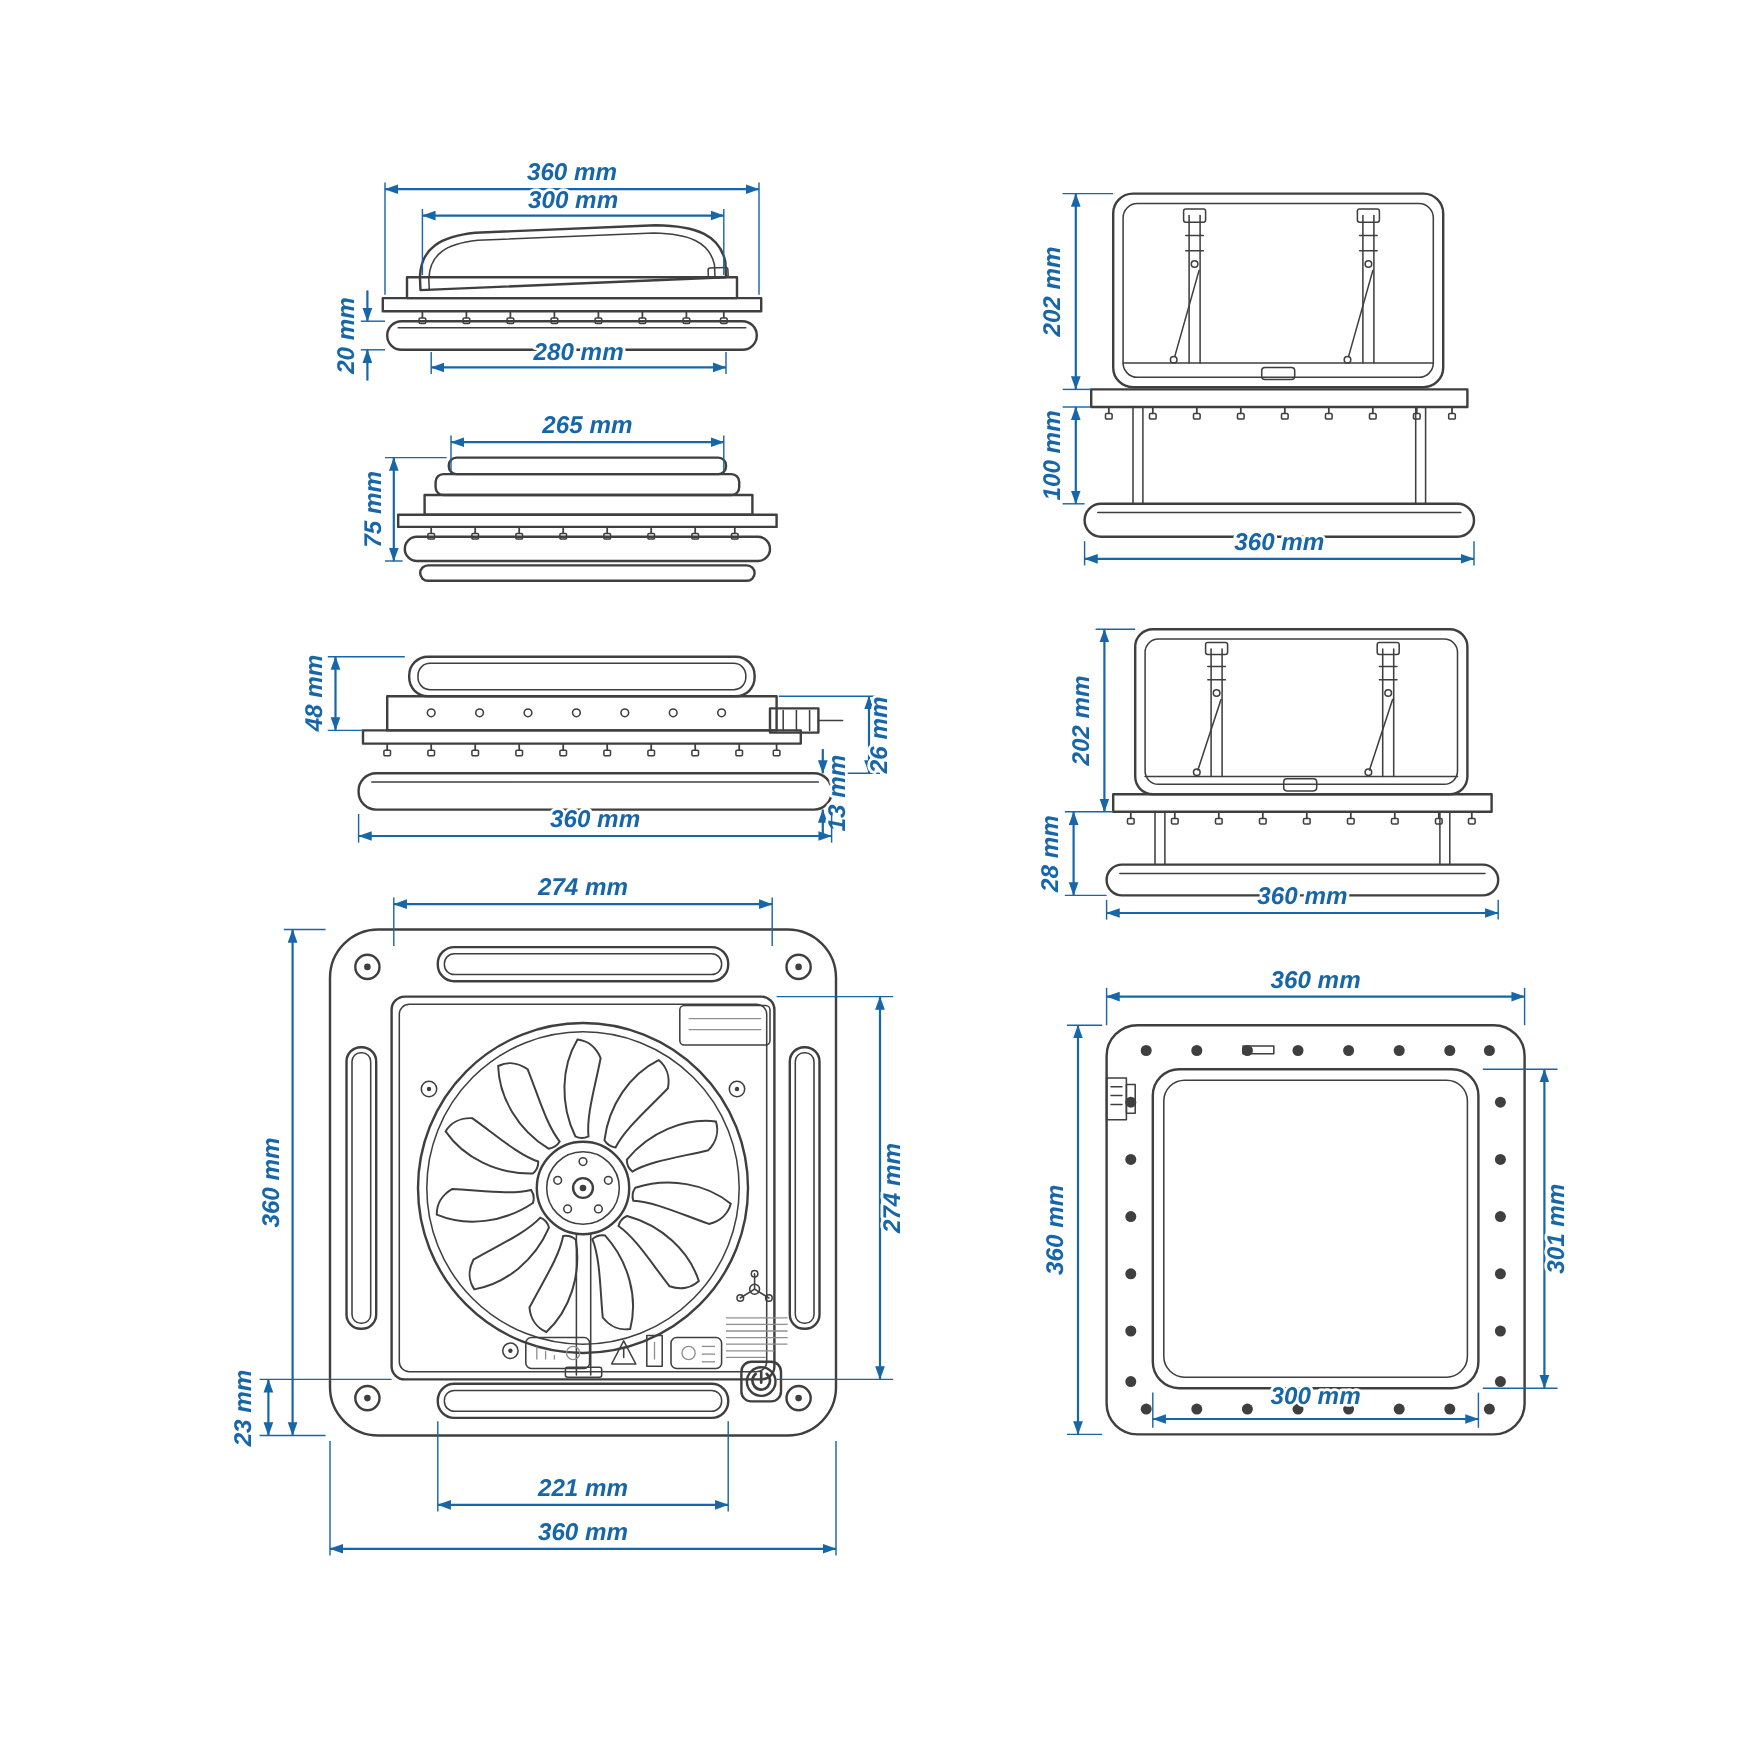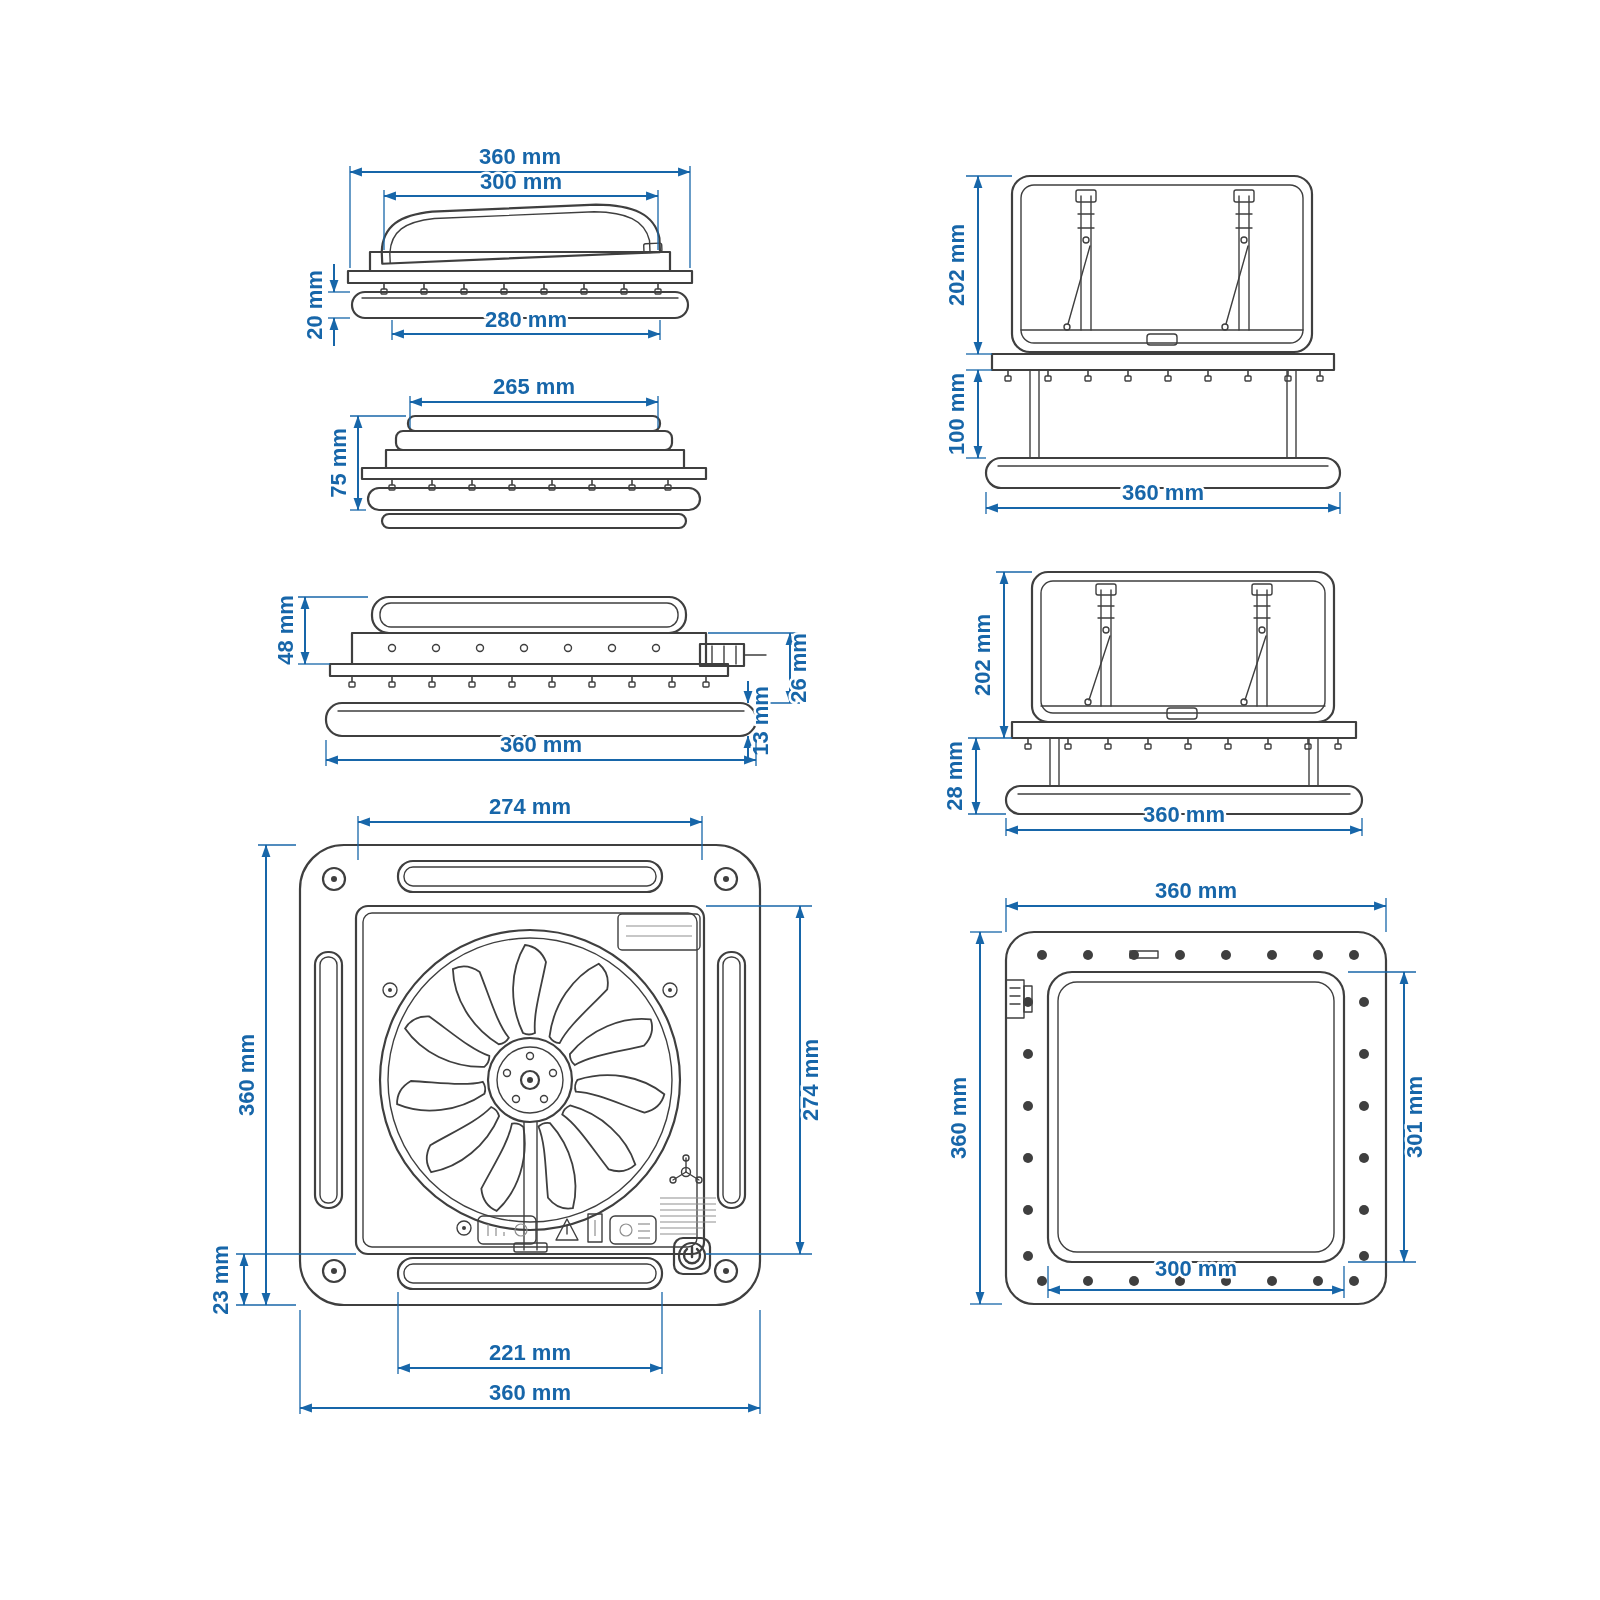--- a/index.html
+++ b/index.html
@@ -1,17 +1,17 @@
 <!DOCTYPE html>
 <html style="--accent: #1766a9; --line: #3f3f3f;"><head>
 <meta charset="utf-8">
 <title>Diagram</title>
 <style>
   html,body { margin:0; padding:0; background:#ffffff; }
-  .stage { width:1600px; height:1600px; background:#4d7c0f; }
+  .stage { width:1600px; height:1600px; background:#4d7c0f;font-style:italic; }
   svg { display:block; }
   .ln  { fill:none; stroke:var(--line,#3f3f3f); stroke-width:2.2; stroke-linecap:round; stroke-linejoin:round; }
   .lnt { stroke-width:1.4; }
   .dot { fill:var(--line,#3f3f3f); stroke:none; }
   .gray{ stroke:#8f8f8f; stroke-width:1.2; fill:none; }
   .dim { stroke:var(--accent,#1766a9); stroke-width:2; fill:none; }
   .ext { stroke:var(--accent,#1766a9); stroke-width:1.3; fill:none; }
   .dimtxt { fill:var(--accent,#1766a9); font-family:"Liberation Sans",sans-serif;
             font-weight:bold; font-size:22px; text-anchor:middle;
             paint-order:stroke fill; stroke:#ffffff; stroke-width:5px; stroke-linejoin:round; }

